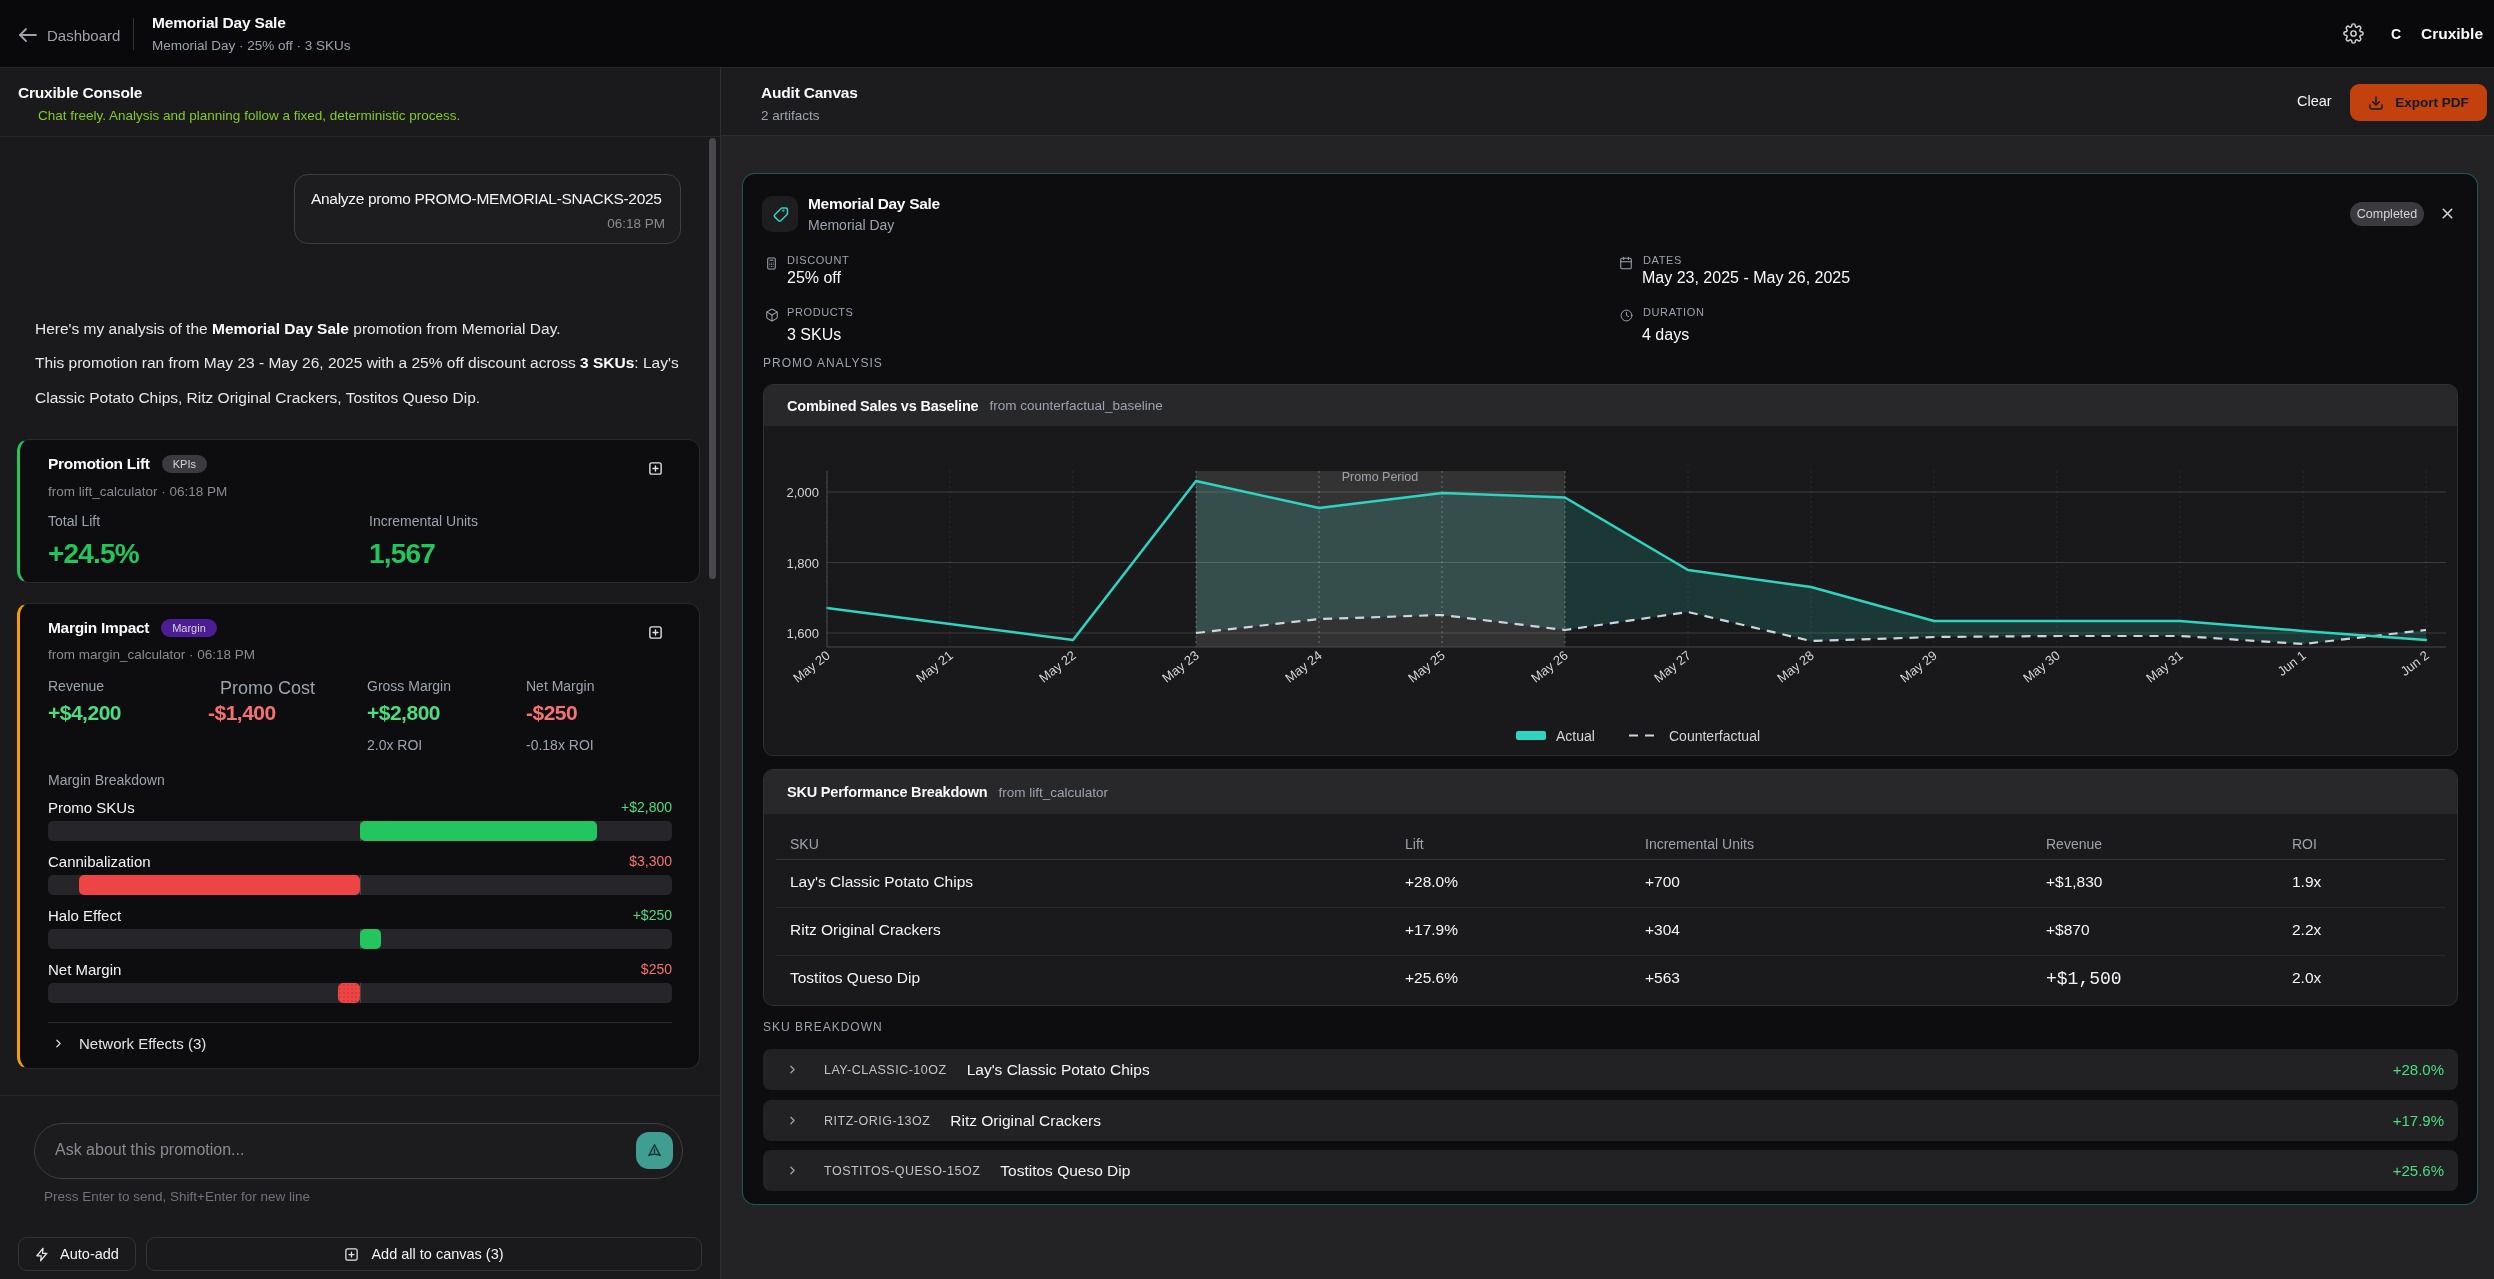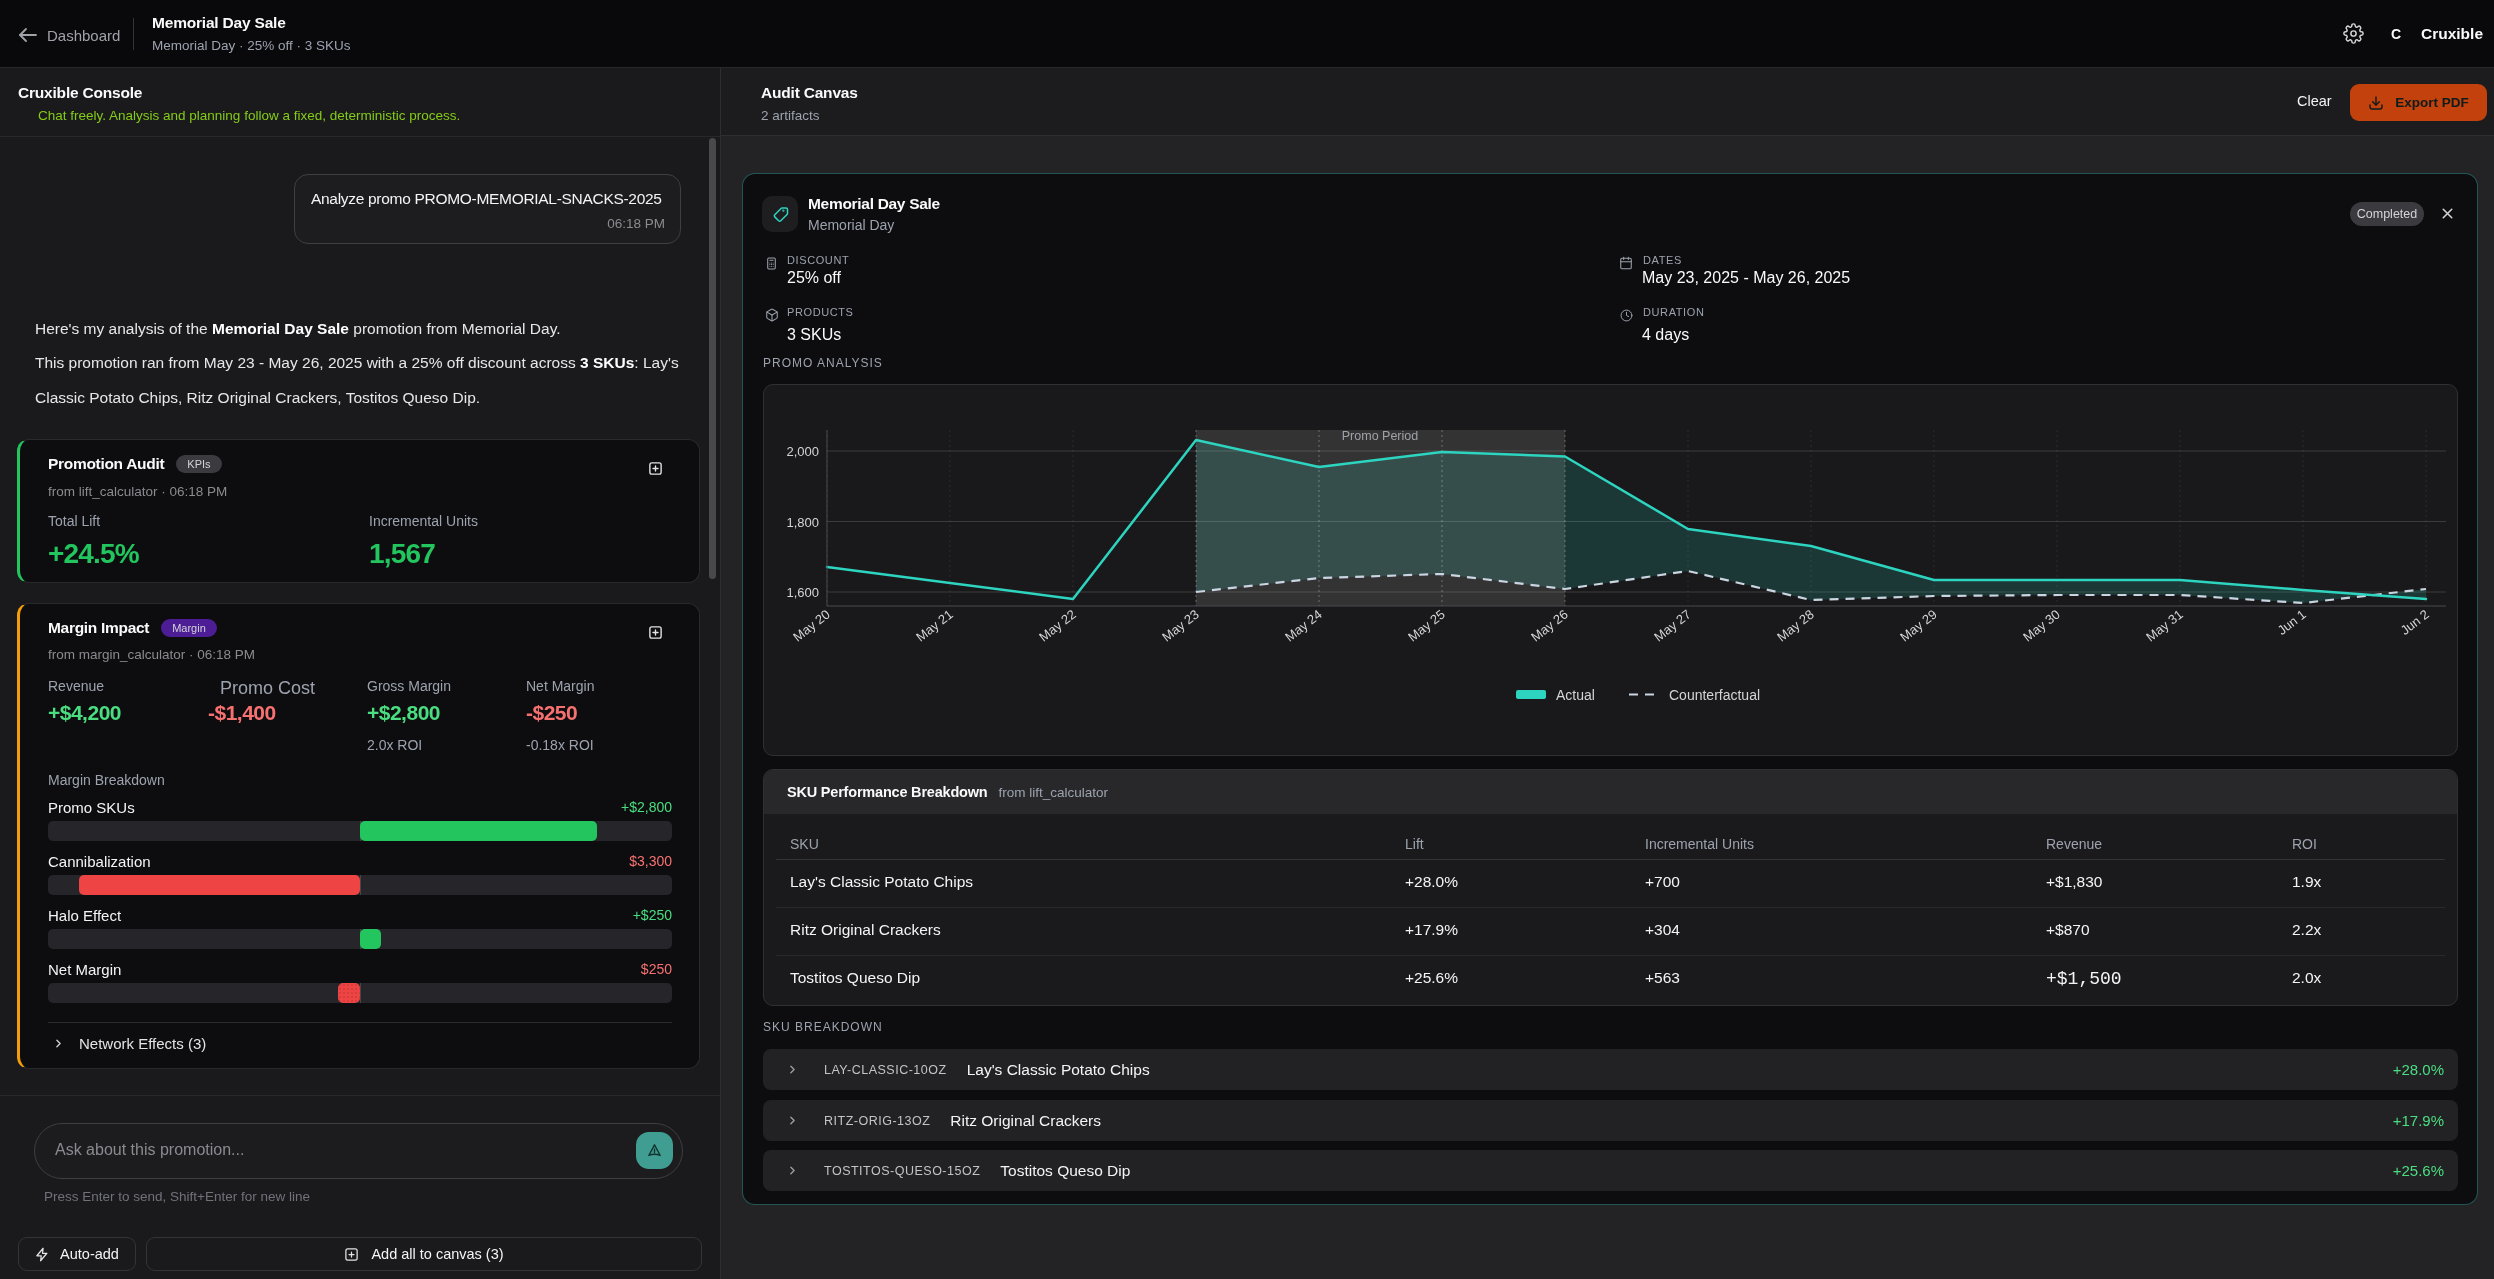--- a/index.html
+++ b/index.html
@@ -44,21 +44,21 @@
 
 <div class="abs" style="left:294px;top:174px;width:387px;height:70px;border:1px solid #3f3f43;border-radius:14px;background:#1d1d20;"></div>
 <div class="abs" style="left:311px;top:190px;width:360px;font-size:15.5px;letter-spacing:-0.3px;white-space:nowrap;color:#f4f4f5;">Analyze promo PROMO-MEMORIAL-SNACKS-2025</div>
 <div class="abs" style="left:311px;top:216px;width:354px;font-size:13.5px;color:#8a8a90;text-align:right;">06:18 PM</div>
 
 <div class="abs" style="left:35px;top:312px;width:660px;font-size:15.5px;line-height:34.5px;color:#e7e7ea;">Here's my analysis of the <b style="color:#fff;">Memorial Day Sale</b> promotion from Memorial Day.</div>
 <div class="abs" style="left:35px;top:346px;width:652px;font-size:15.5px;line-height:34.5px;color:#e7e7ea;">This promotion ran from May 23 - May 26, 2025 with a 25% off discount across <b style="color:#fff;">3 SKUs</b>: Lay's Classic Potato Chips, Ritz Original Crackers, Tostitos Queso Dip.</div>
 
 <div class="abs" style="left:17px;top:439px;width:683px;height:144px;background:#0d0d0f;border:1px solid #2a2a2e;border-left:3px solid #22c55e;border-radius:12px;"></div>
 <div class="abs" style="left:48px;top:455px;display:flex;align-items:center;gap:12px;">
-  <span style="font-size:15.5px;letter-spacing:-0.3px;font-weight:bold;color:#fafafa;">Promotion Audit</span>
+  <span style="font-size:15.5px;letter-spacing:-0.3px;font-weight:bold;color:#fafafa;">Promotion Lift</span>
   <span style="background:#3a3a3f;color:#d4d4d8;font-size:11px;padding:3px 11px;border-radius:999px;">KPIs</span>
 </div>
 <div class="abs" style="left:648px;top:461px;"><svg width="15" height="15" viewBox="0 0 24 24" fill="none" stroke="#e4e4e7" stroke-width="2.2" stroke-linecap="round" stroke-linejoin="round">
       <rect x="3" y="3" width="18" height="18" rx="3"></rect>
       <path d="M8 12h8M12 8v8"></path>
     </svg></div>
 <div class="abs" style="left:48px;top:484px;font-size:13.5px;color:#8a8a90;">from lift_calculator · 06:18 PM</div>
 <div class="abs" style="left:48px;top:513px;font-size:14px;color:#9ca3af;">Total Lift</div>
 <div class="abs" style="left:369px;top:513px;font-size:14px;color:#9ca3af;">Incremental Units</div>
 <div class="abs" style="left:48px;top:538px;font-size:28px;letter-spacing:-0.8px;font-weight:bold;color:#22c55e;">+24.5%</div>
@@ -200,20 +200,24 @@
 <div class="abs" style="left:1620px;top:308px;"><svg width="13" height="13" viewBox="0 0 24 24" fill="none" stroke="#9ca3af" stroke-width="1.8" stroke-linecap="round" stroke-linejoin="round">
       <circle cx="12" cy="12" r="10"></circle>
       <path d="M12 6v6l4 2"></path>
     </svg></div>
 <div class="abs" style="left:1643px;top:306px;font-size:11px;letter-spacing:0.6px;color:#9ca3af;">DURATION</div>
 <div class="abs" style="left:1642px;top:326px;font-size:16px;color:#fafafa;">4 days</div>
 
 <div class="abs" style="left:763px;top:356px;font-size:12px;letter-spacing:1px;color:#9ca3af;">PROMO ANALYSIS</div>
 
 <div class="abs" style="left:763px;top:384px;width:1695px;height:372px;background:#19191b;border:1px solid #303034;border-radius:10px;overflow:hidden;">
+  <div style="height:41px;background:#28282b;display:flex;align-items:center;padding-left:23px;gap:11px;">
+    <span style="font-size:14.5px;letter-spacing:-0.2px;font-weight:bold;color:#fafafa;">Combined Sales vs Baseline</span>
+    <span style="font-size:13.5px;color:#9ca3af;">from counterfactual_baseline</span>
+  </div>
   <svg width="1695" height="331" viewBox="0 0 1695 331" style="display:block;">
 
     <g stroke="rgba(255,255,255,0.09)" stroke-width="1" stroke-dasharray="2 3">
       <line x1="63" y1="45" x2="63" y2="221"></line>
         <line x1="186" y1="45" x2="186" y2="221"></line>
       <line x1="309" y1="45" x2="309" y2="221"></line>
       <line x1="924" y1="45" x2="924" y2="221"></line>
       <line x1="1047" y1="45" x2="1047" y2="221"></line>
         <line x1="1170" y1="45" x2="1170" y2="221"></line>
       <line x1="1293" y1="45" x2="1293" y2="221"></line>

